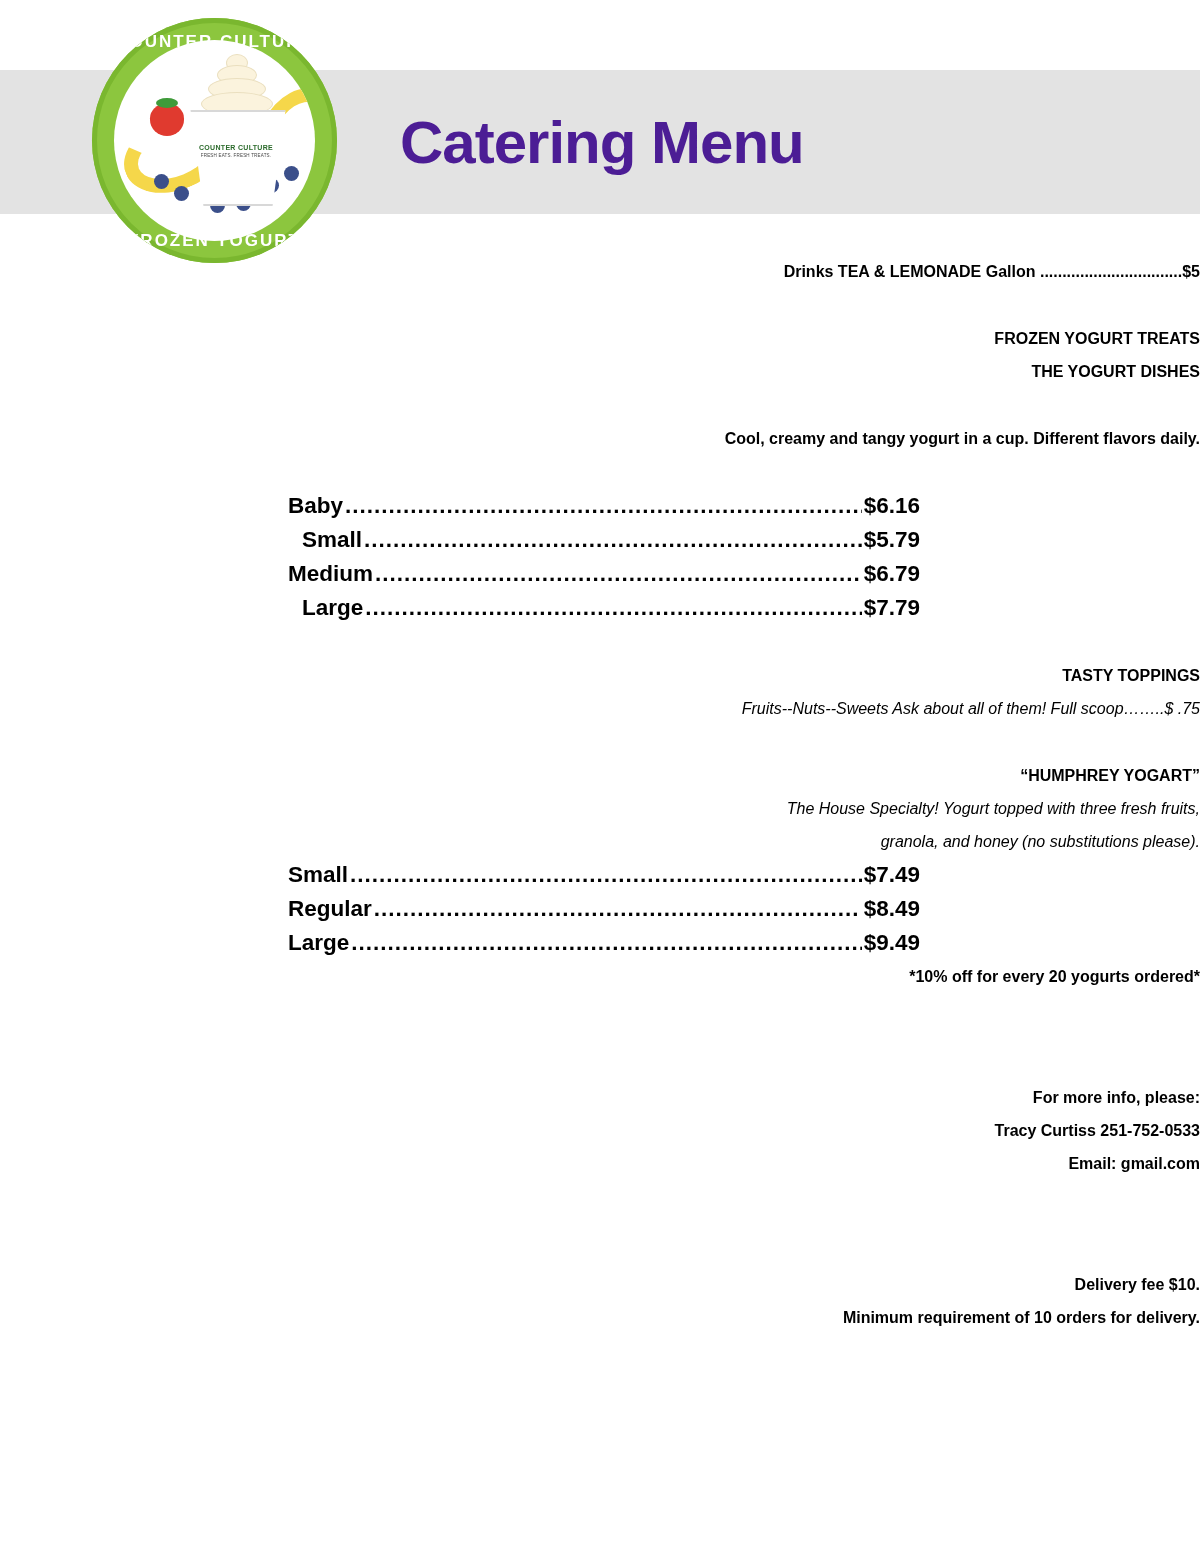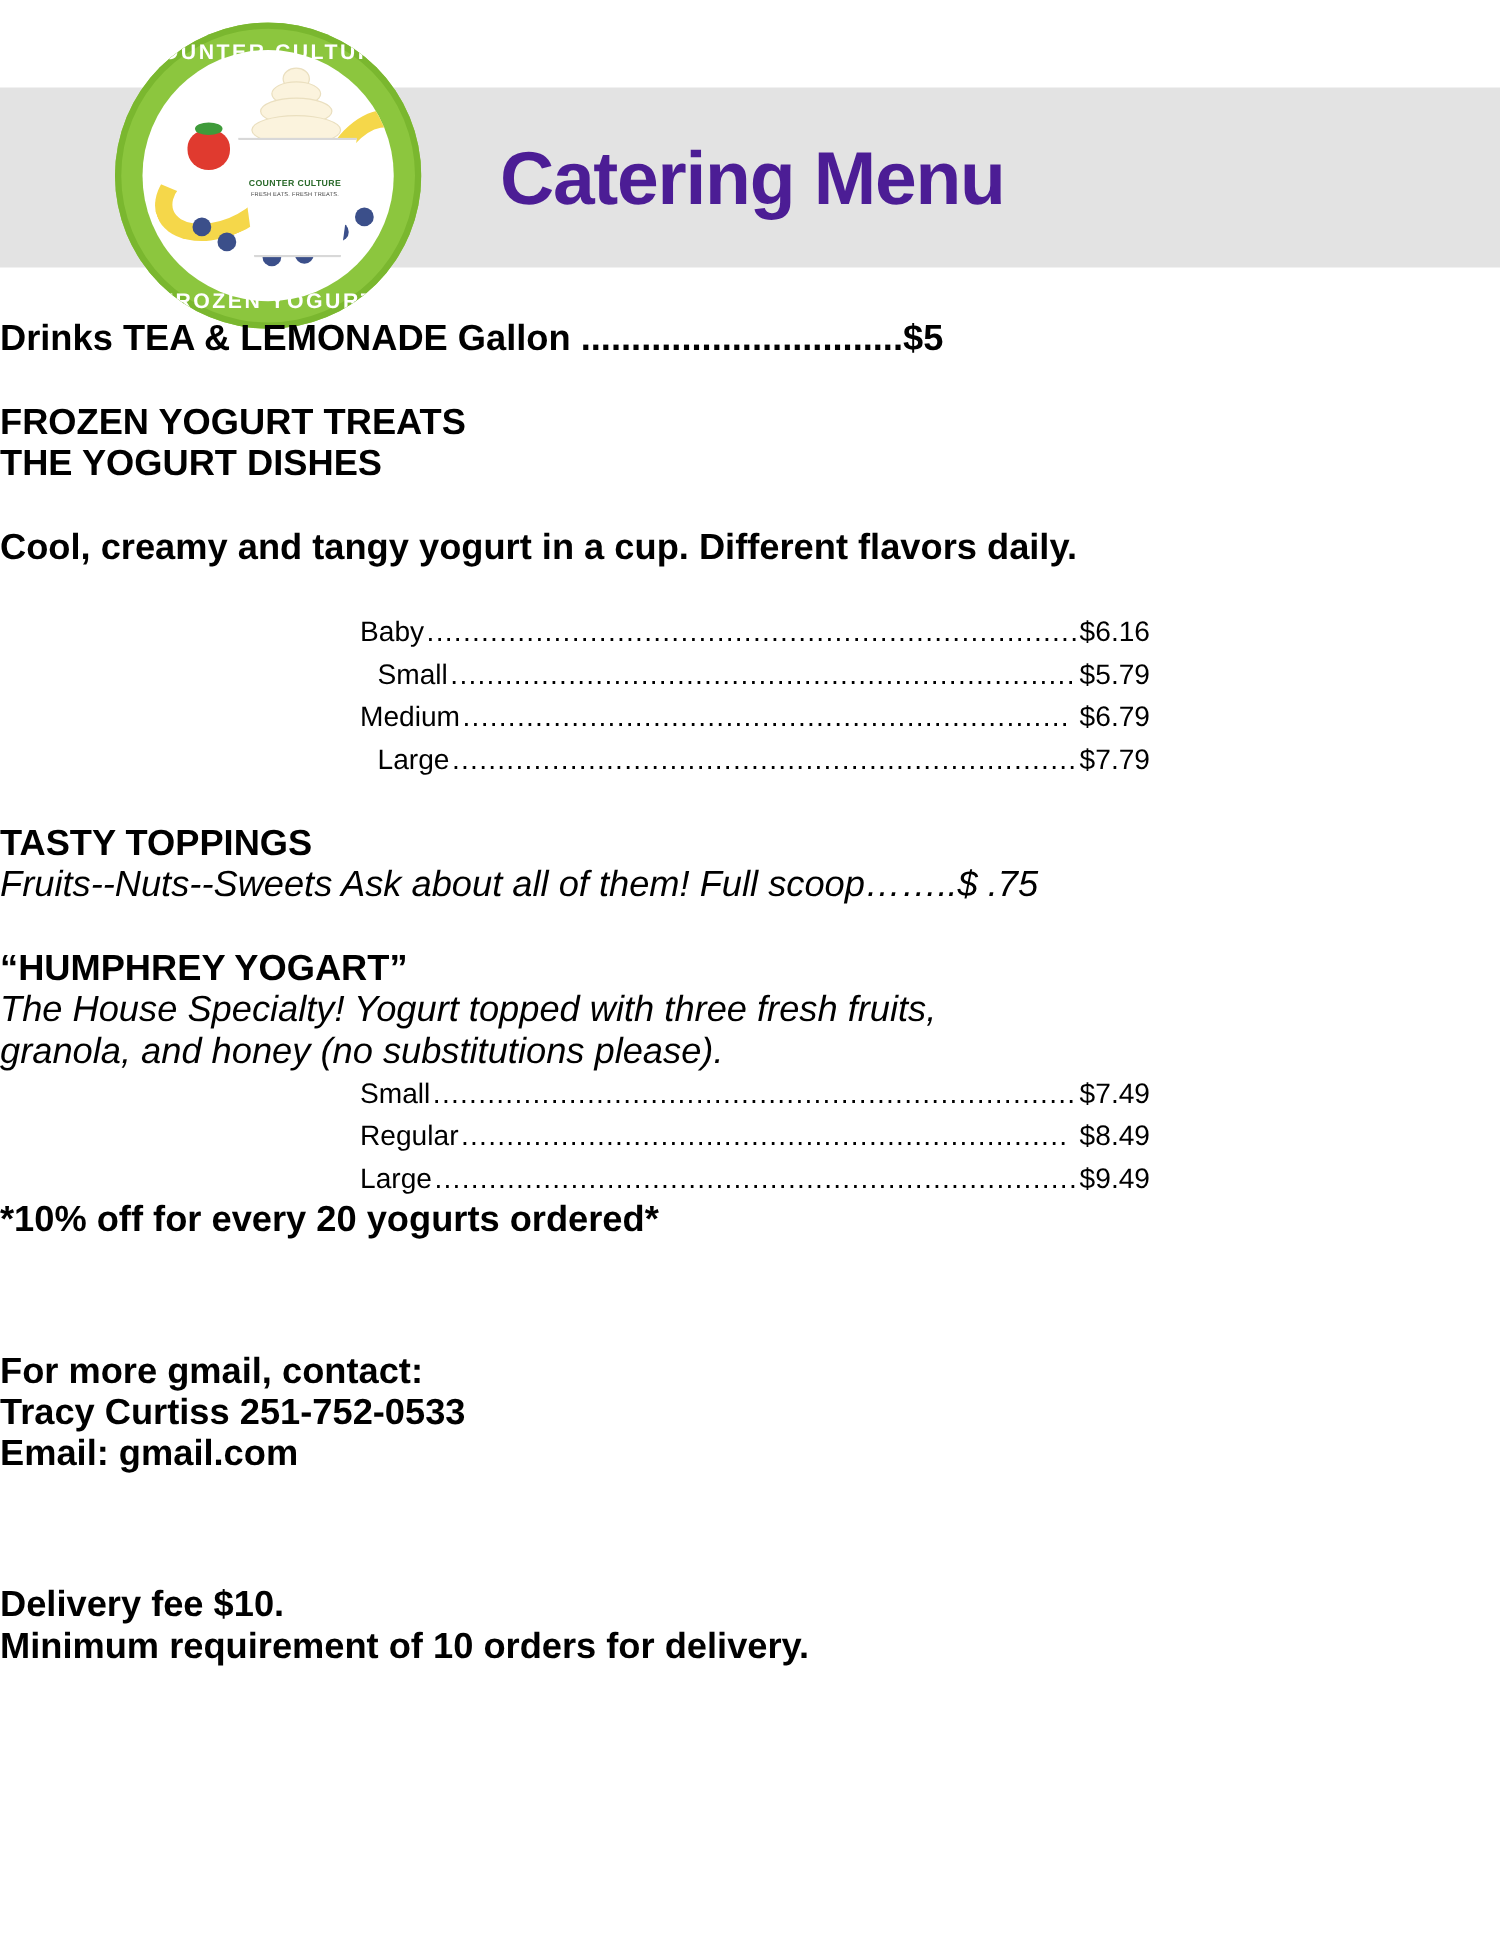--- a/index.html
+++ b/index.html
@@ -179,22 +179,22 @@
   .bb6 { left: 122px; top: 156px; }
 
   
   .menu {
     position: absolute;
     left: 0;
     top: 255px;
     width: 1200px;
   }
   .line {
-    text-align: left;
-    font-size: 29px;
+    text-align: right;
+    font-size: 16px;
     font-weight: 700;
     line-height: 33px;
     color: #000;
   }
   .line.italic {
     font-style: italic;
     font-weight: 700;
   }
   .line.italic-light {
     font-style: italic;
@@ -206,21 +206,21 @@
   
   .price-list {
     width: 632px;
     margin: 0 auto;
     padding-left: 8px;
   }
   .price-row {
     display: flex;
     align-items: baseline;
     font-size: 22.5px;
-    font-weight: 400;
+    font-weight: 700;
     line-height: 34px;
     white-space: nowrap;
   }
   .price-row .nm { flex: 0 0 auto; }
   .price-row .dots {
     flex: 1 1 auto;
     overflow: hidden;
     white-space: nowrap;
     margin: 0 2px;
     letter-spacing: 1px;
@@ -330,21 +330,21 @@
       <span class="dots">........................................................................</span>
       <span class="pr">$9.49</span>
     </div>
   </div>
 
   <div class="line">*10% off for every 20 yogurts ordered*</div>
 
   <div class="spacer-xl"></div>
 
   <div class="footer-block">
-    <div class="line">For more gmail, contact:</div>
+    <div class="line">For more info, please:</div>
     <div class="line">Tracy Curtiss 251-752-0533</div>
     <div class="line">Email: gmail.com</div>
   </div>
 
   <div class="spacer-xl"></div>
 
   <div class="footer-block">
     <div class="line">Delivery fee $10.</div>
     <div class="line">Minimum requirement of 10 orders for delivery.</div>
   </div>

